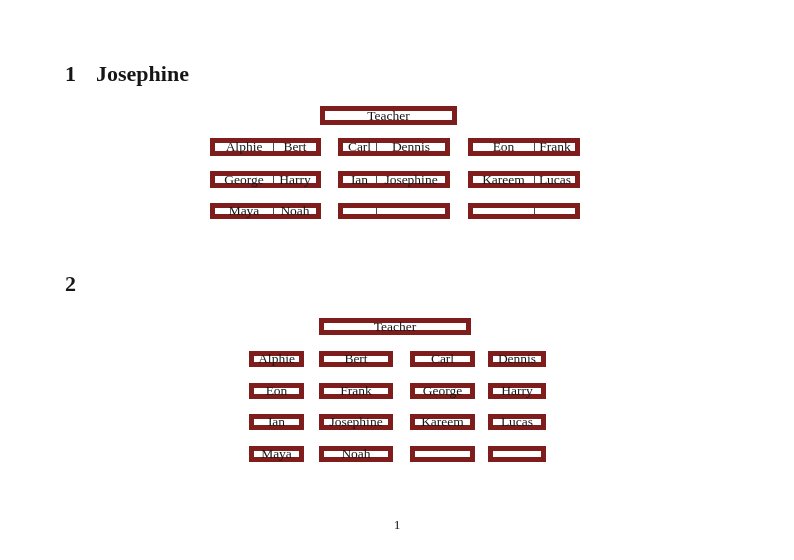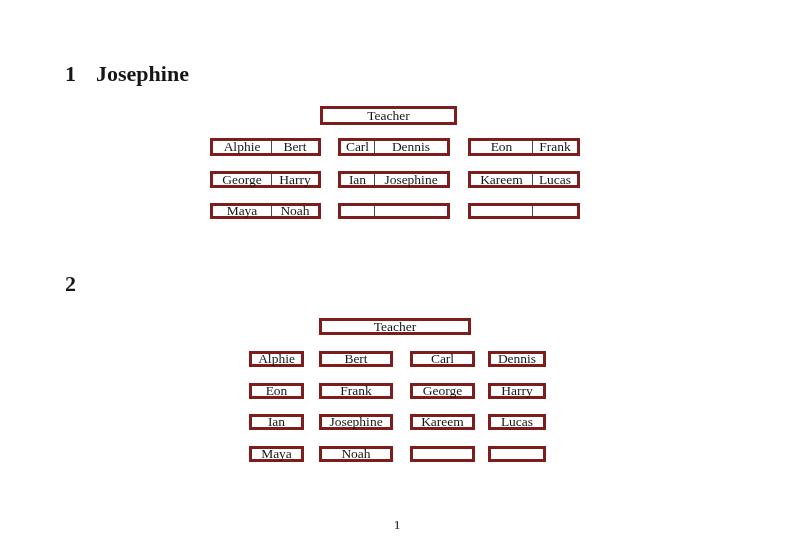--- a/index.html
+++ b/index.html
@@ -25,21 +25,21 @@
     font-weight: bold;
     line-height: 22px;
     white-space: nowrap;
   }
   .heading-1 { top: 63px; }
   .heading-2 { top: 273px; }
 
   .box {
     position: absolute;
     box-sizing: border-box;
-    border: 3px solid #7f1d1d;
+    border: 5px solid #7f1d1d;
     display: flex;
     align-items: center;
     justify-content: center;
     font-size: 13.5px;
     line-height: 1;
     white-space: nowrap;
   }
   
   .desk { justify-content: flex-start; padding: 0; }
   .desk .cell {

